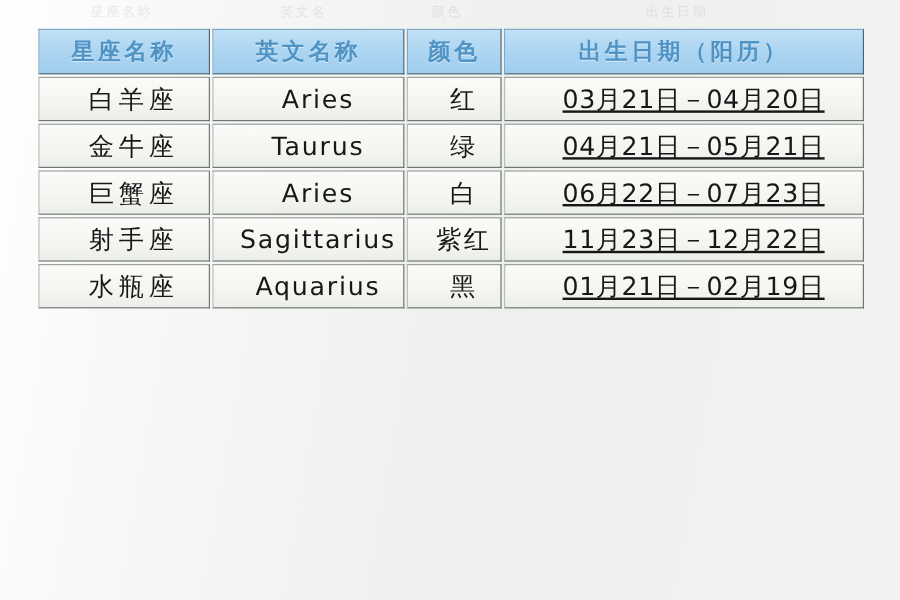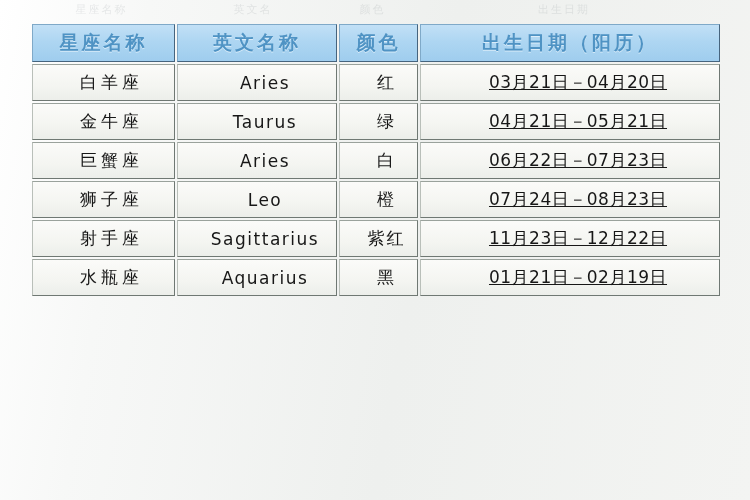--- a/index.html
+++ b/index.html
@@ -81,21 +81,21 @@
     font-family: "DejaVu Sans", "Liberation Sans", sans-serif;
   }
 
   table.zodiac tbody td {
     height: 35px;
     background: linear-gradient(180deg, #fbfbf9 0%, #f4f5f1 60%, #eceeea 100%);
     border: 1px solid #6f7873;
     border-top-color: #9aa29c;
     border-left-color: #b9bfb9;
     color: #171717;
-    font-size: 17px;
+    font-size: 21px;
     font-family: "DejaVu Sans", "Liberation Sans", sans-serif;
     padding-left: 16px;
   }
 
   td.cell-name {
     letter-spacing: 4px;
     font-size: 18px;
   }
   td.cell-english {
     font-family: "DejaVu Serif", "Liberation Serif", serif;
@@ -154,26 +154,20 @@
           <td class="cell-color">绿</td>
           <td class="cell-date">04月21日－05月21日</td>
         </tr>
         <tr>
           <td class="cell-name">巨蟹座</td>
           <td class="cell-english">Aries</td>
           <td class="cell-color">白</td>
           <td class="cell-date">06月22日－07月23日</td>
         </tr>
         <tr>
-          <td class="cell-name">狮子座</td>
-          <td class="cell-english">Leo</td>
-          <td class="cell-color">橙</td>
-          <td class="cell-date">07月24日－08月23日</td>
-        </tr>
-        <tr>
           <td class="cell-name">射手座</td>
           <td class="cell-english">Sagittarius</td>
           <td class="cell-color">紫红</td>
           <td class="cell-date">11月23日－12月22日</td>
         </tr>
         <tr>
           <td class="cell-name">水瓶座</td>
           <td class="cell-english">Aquarius</td>
           <td class="cell-color">黑</td>
           <td class="cell-date">01月21日－02月19日</td>

